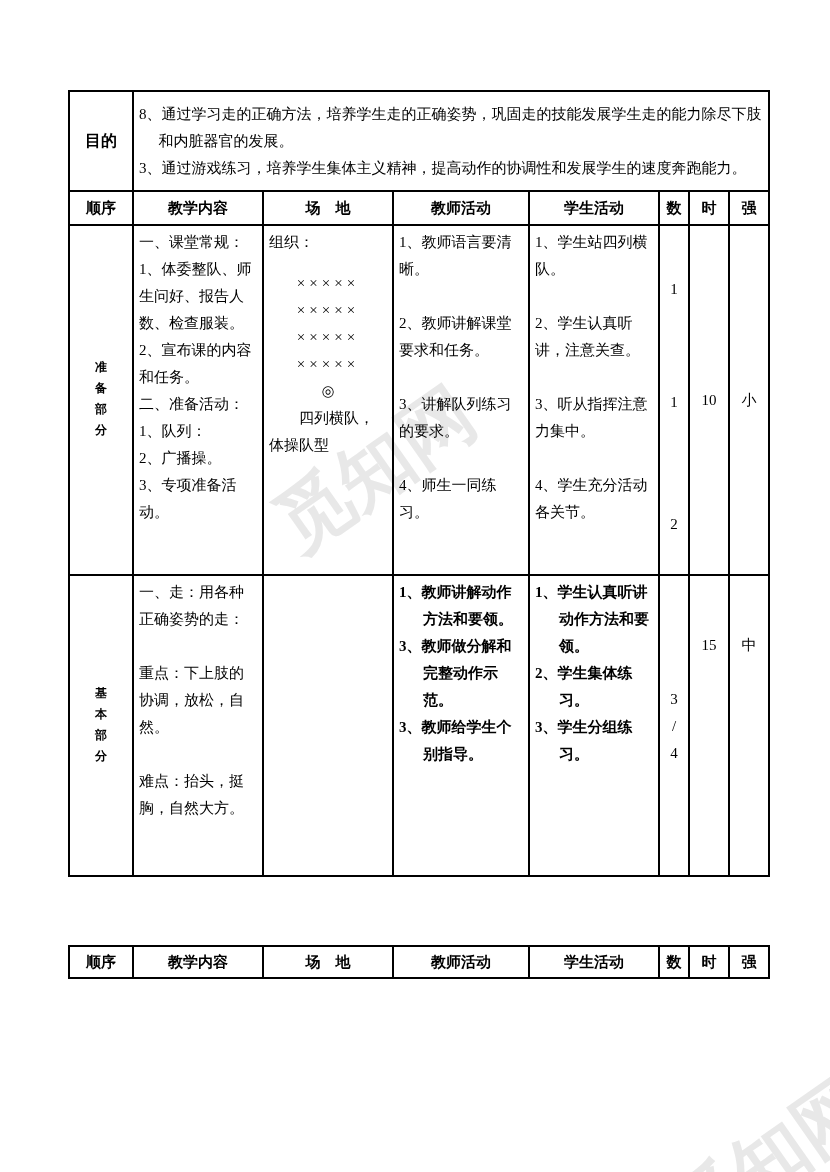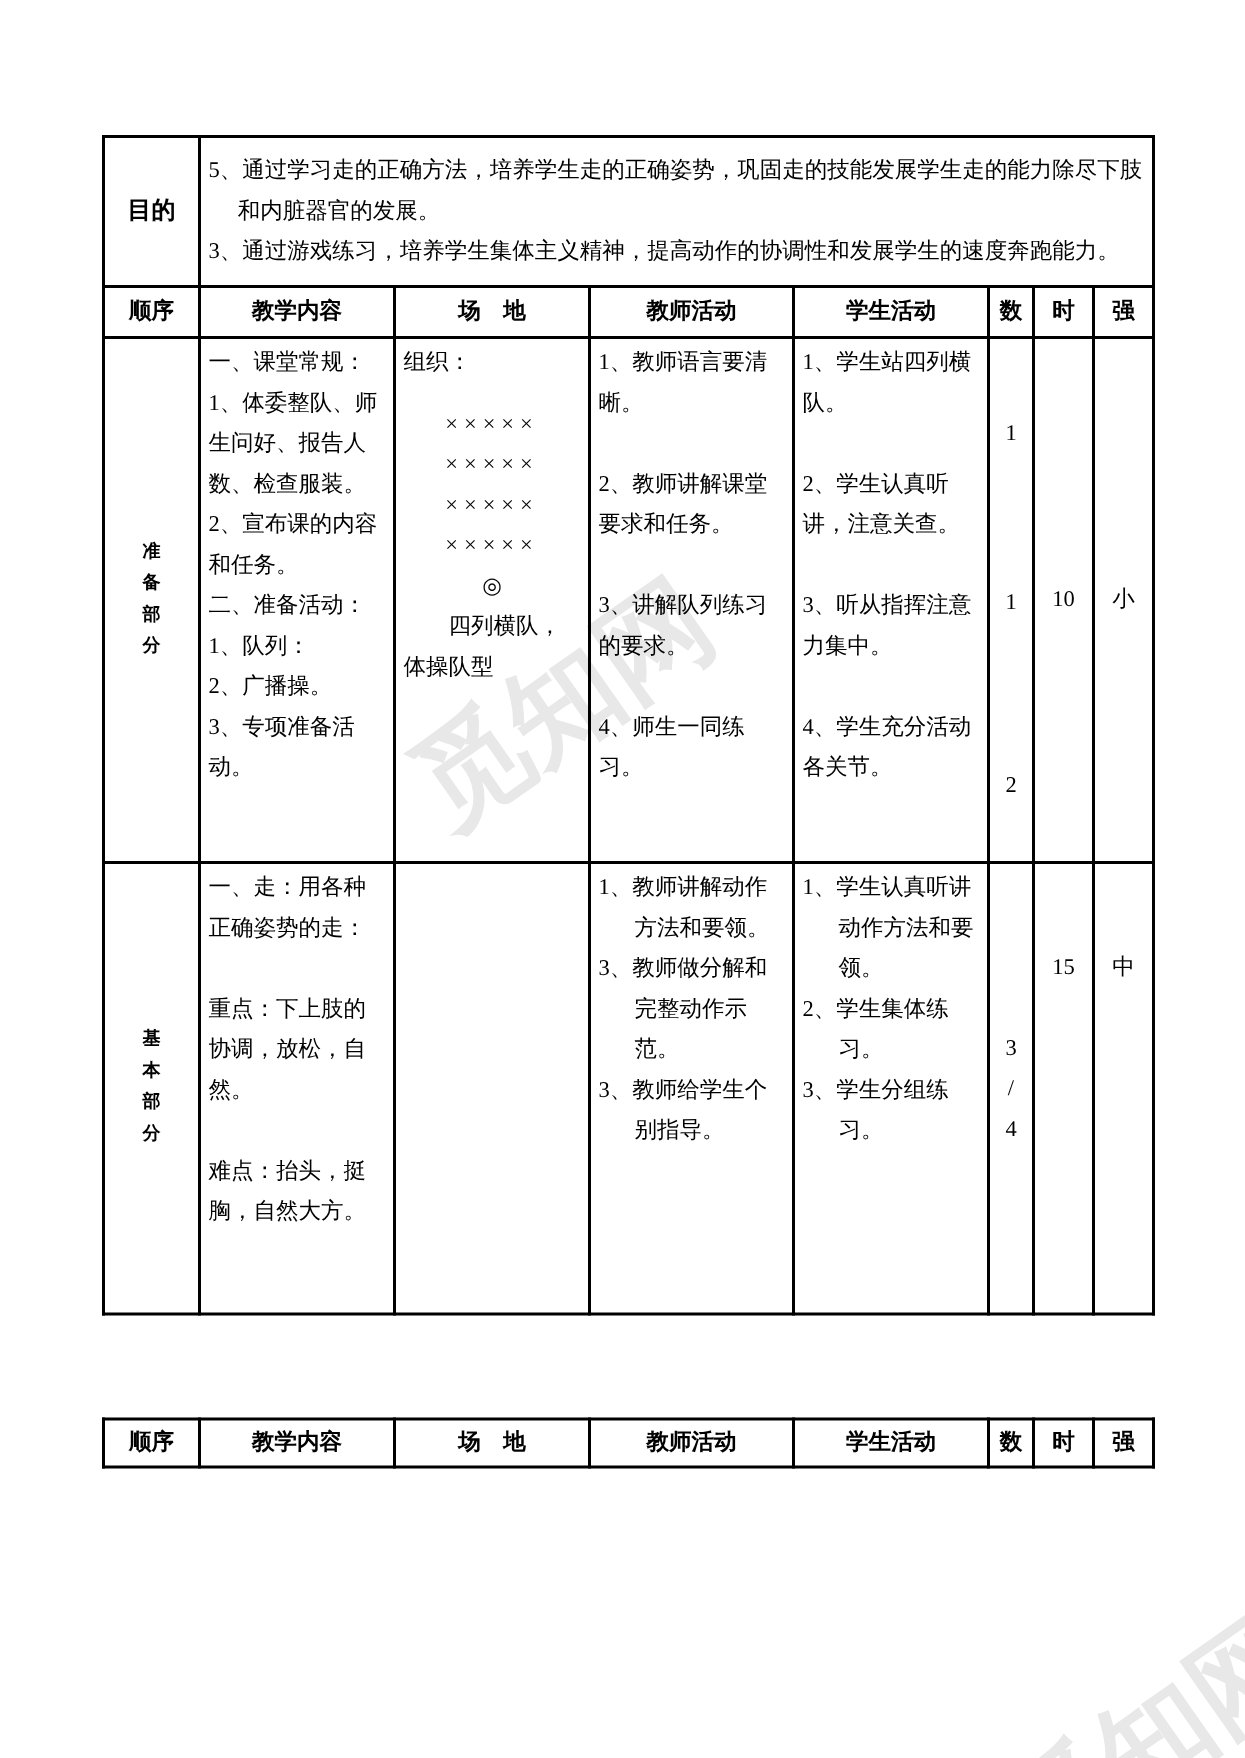--- a/index.html
+++ b/index.html
@@ -59,21 +59,21 @@
   
   .info-table .label-cell {
     font-weight: bold;
     text-align: center;
     vertical-align: middle;
     font-size: 16px;
   }
   .info-table .row-content td.val { height: 35px; vertical-align: middle; }
   .info-table .row-purpose td.val { height: 100px; vertical-align: middle; }
   .hang { padding-left: 1.3em; text-indent: -1.3em; }
-  .hang-wide { padding-left: 1.6em; text-indent: -1.6em; }
+  .hang-wide { padding-left: 1.6em; text-indent: -1.6em; font-weight: bold; }
 
   
   .main-table { margin-top: -2px; }
   .main-table tr.head-row th { height: 34px; }
   .main-table tr.prep-row > td { height: 350px; }
   .main-table tr.basic-row > td { height: 301px; }
 
   .section-cell { vertical-align: middle; text-align: center; }
   .section-label {
     display: inline-block;
@@ -117,21 +117,21 @@
 
     <table class="info-table">
       <colgroup>
         <col style="width:64px">
         <col style="width:636px">
       </colgroup>
       <tbody>
       <tr class="row-purpose">
         <td class="label-cell">目的</td>
         <td class="val">
-          <div class="hang">5、通过学习走的正确方法，培养学生走的正确姿势，巩固走的技能发展学生走的能力除尽下肢和内脏器官的发展。</div>
+          <div class="hang">8、通过学习走的正确方法，培养学生走的正确姿势，巩固走的技能发展学生走的能力除尽下肢和内脏器官的发展。</div>
           <div class="hang">3、通过游戏练习，培养学生集体主义精神，提高动作的协调性和发展学生的速度奔跑能力。</div>
         </td>
       </tr>
     </tbody>
       </table>
 
     <table class="main-table">
       <colgroup>
         <col style="width:64px">
         <col style="width:130px">

